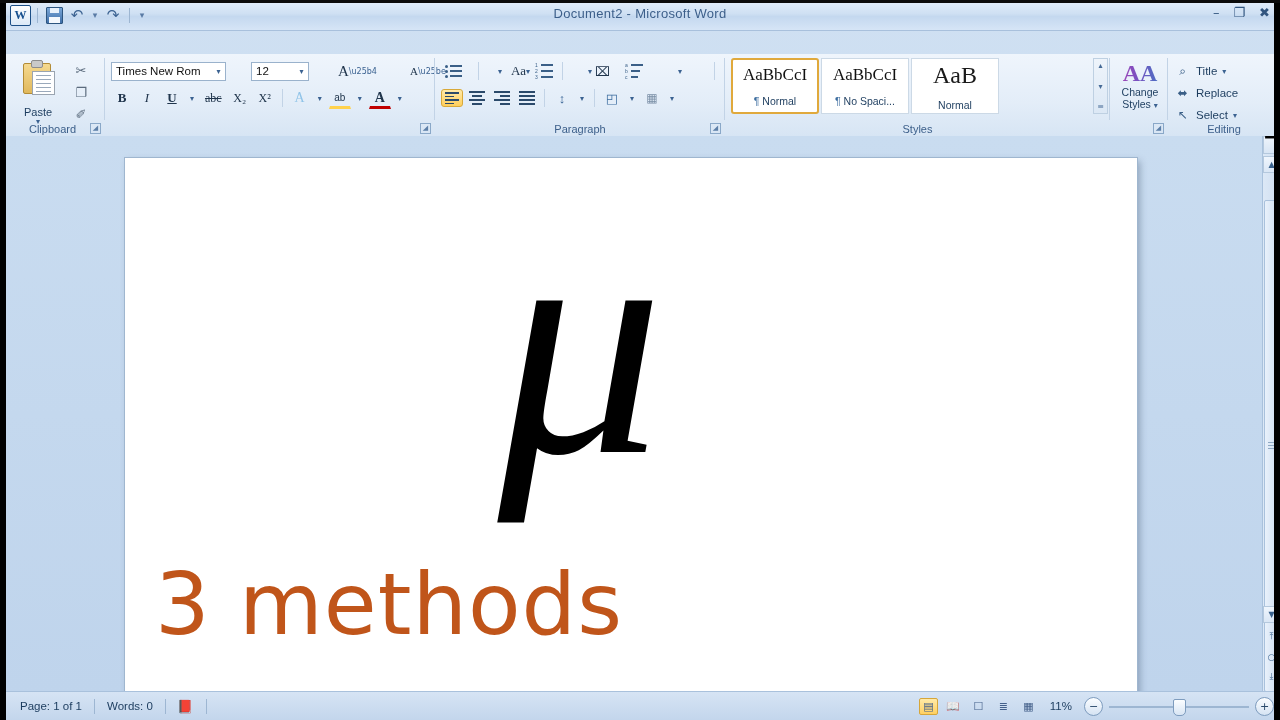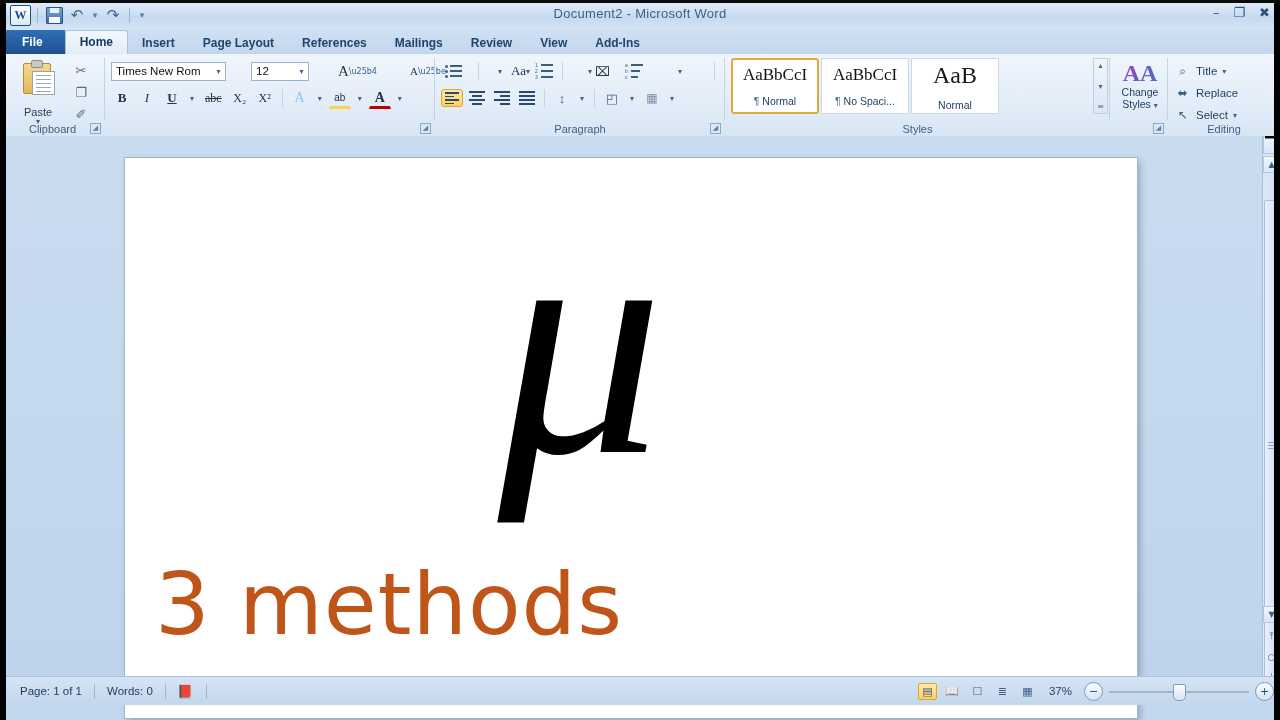--- a/index.html
+++ b/index.html
@@ -170,21 +170,21 @@
      background:linear-gradient(to right,#e9f1fb,#c9dbef);border:1px solid #a9c1dc;border-radius:2px;}
   .sbthumb .grip{position:absolute;left:3px;right:3px;top:50%;margin-top:-4px;height:8px;}
   .sbthumb .grip i{display:block;height:1px;background:#8fa9c4;margin-bottom:2px;}
   .splitbtn{position:absolute;right:0;top:136px;width:17px;height:18px;
      background:linear-gradient(to bottom,#eef4fb,#d8e5f4);border:1px solid #b4c8dd;box-sizing:border-box;
      display:flex;align-items:center;justify-content:center;}
   .objnav{position:absolute;right:0;width:17px;height:17px;display:flex;align-items:center;
      justify-content:center;font-size:9px;font-family:"DejaVu Sans",sans-serif;color:#3a628d;}
 
   
-  .statusbar{position:absolute;left:0;bottom:15px;width:1280px;height:28px;
+  .statusbar{position:absolute;left:0;bottom:0;width:1280px;height:28px;
      background:linear-gradient(to bottom,#d6e4f4,#c3d6ec);border-top:1px solid #a9c1dc;}
   .stleft{position:absolute;left:8px;top:0;height:28px;display:flex;align-items:center;gap:0px;}
   .stitem{font-size:11.5px;color:#1c3c5e;padding:0 12px;height:20px;display:flex;align-items:center;cursor:default;}
   .stdiv{width:1px;height:15px;background:#9db6d2;}
   .stright{position:absolute;right:6px;top:0;height:28px;display:flex;align-items:center;gap:6px;}
   .viewbtn{width:19px;height:17px;display:flex;align-items:center;justify-content:center;
      font-size:11px;color:#44608a;font-family:"DejaVu Sans",sans-serif;cursor:default;box-sizing:border-box;}
   .viewbtn.sel{background:linear-gradient(to bottom,#ffeaa8,#ffd061);border:1px solid #d6a63a;border-radius:2px;}
   .zoomlbl{font-size:11.5px;color:#1c3c5e;padding:0 6px;}
   .zslider{position:relative;width:140px;height:17px;display:flex;align-items:center;}
@@ -225,37 +225,20 @@
 
     <div class="wintitle">Document2  -  Microsoft Word</div>
 
     <div class="winbtns">
       <span class="winbtn">–</span>
       <span class="winbtn">❐</span>
       <span class="winbtn">✖</span>
     </div>
   </div>
 
-  <div class="tabstrip">
-    <div class="tabs">
-      <div class="tab file">File</div>
-      <div class="tab active">Home</div>
-      <div class="tab">Insert</div>
-      <div class="tab">Page Layout</div>
-      <div class="tab">References</div>
-      <div class="tab">Mailings</div>
-      <div class="tab">Review</div>
-      <div class="tab">View</div>
-      <div class="tab">Add-Ins</div>
-    </div>
-    <div class="helpgrp">
-      <span class="chev">⌃</span>
-      <span class="helpbtn">?</span>
-    </div>
-  </div>
 
   <div class="ribbon">
 
     <div class="rgroup" id="g-clipboard">
       <div class="paste-big">
         <div class="clipimg">
           <div class="board"></div>
             <div class="clip"></div>
           <div class="doc">
               <i></i>
@@ -530,21 +513,21 @@
         <span style="font-family:'DejaVu Sans',sans-serif;font-size:13px;color:#3a5f87">📕</span>
       </div>
       <div class="stdiv"></div>
     </div>
     <div class="stright">
       <div class="viewbtn sel">▤</div>
       <div class="viewbtn">📖</div>
       <div class="viewbtn">☐</div>
       <div class="viewbtn">≣</div>
       <div class="viewbtn">▦</div>
-      <div class="zoomlbl">37%</div>
+      <div class="zoomlbl">11%</div>
       <div class="zbtn">−</div>
       <div class="zslider">
         <div class="ztrack"></div>
         <div class="zknob"></div>
       </div>
       <div class="zbtn">+</div>
     </div>
   </div>
 
   <div class="letterbox left"></div>

